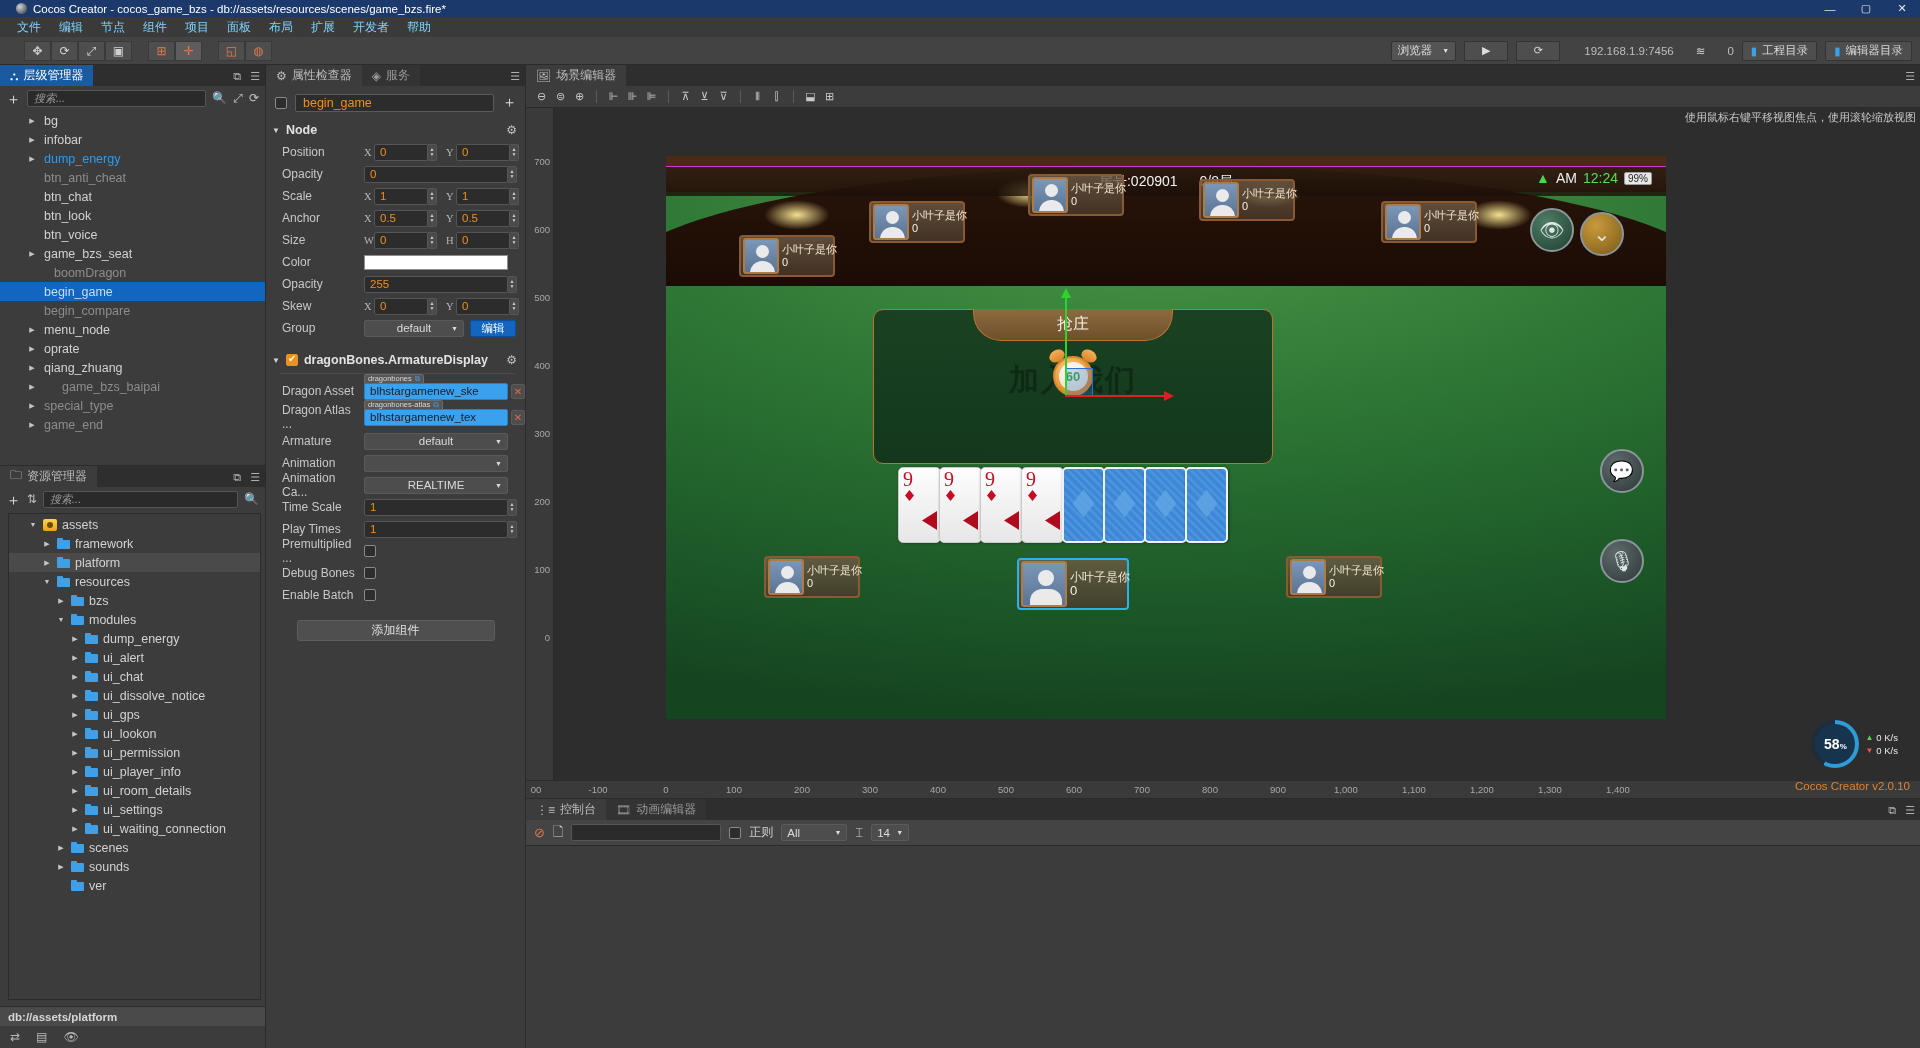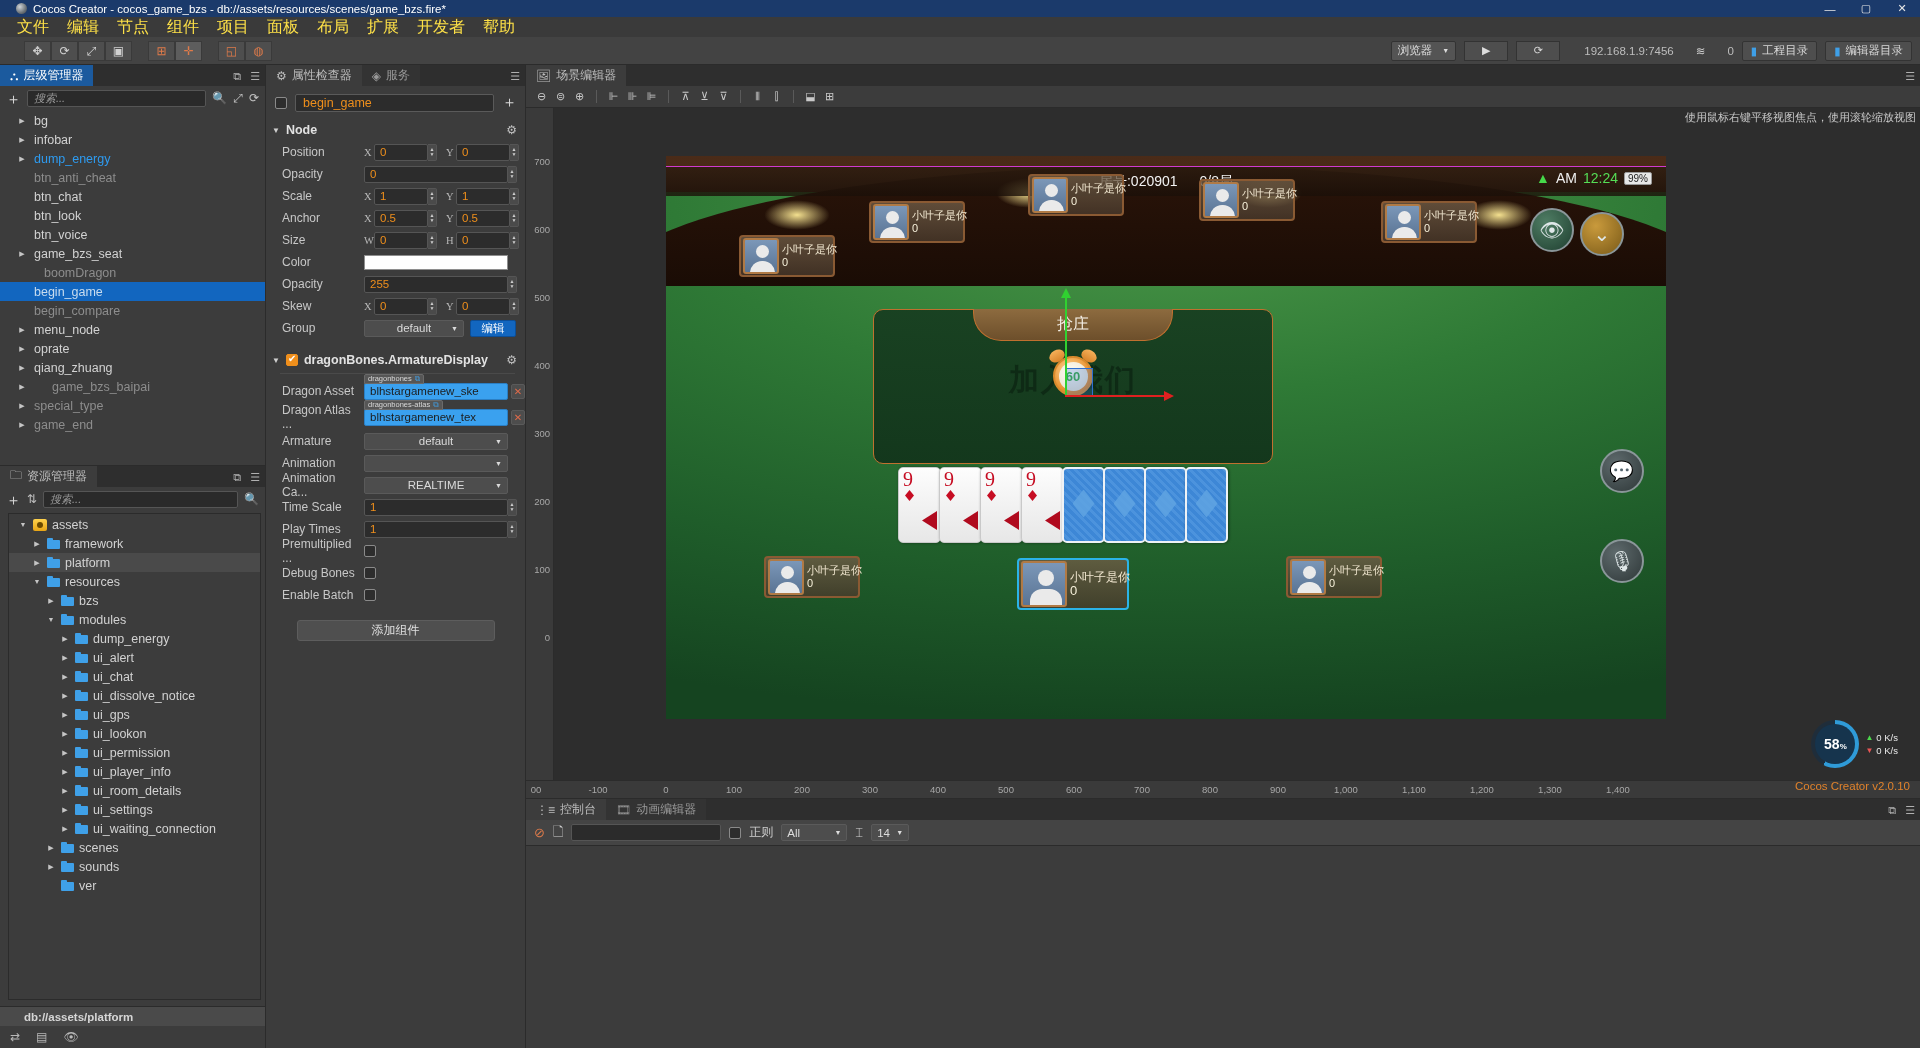--- a/index.html
+++ b/index.html
@@ -17,21 +17,21 @@
   #titlebar .tb-icon {
     width:11px; height:11px; border-radius:50%;
     background:radial-gradient(circle at 35% 35%, #cfd4d8, #6c7378 60%, #3a3f44);
     margin-right:6px; flex:0 0 auto;
   }
   #win-ctrls { position:absolute; right:0; top:0; height:17px; display:flex; }
   #win-ctrls div { width:36px; height:17px; display:flex; align-items:center; justify-content:center;
       font-size:11px; color:#e6e6e6; }
   
   #menubar { height:20px; background:#3a3a3a; display:flex; align-items:center; padding-left:8px; }
-  #menubar span { font-size:16px; color:#fde047; padding:4px 9px; line-height:20px; cursor:default; }
+  #menubar span { font-size:12px; color:#7dd3fc; padding:4px 9px; line-height:20px; cursor:default; }
   
   #toolbar { height:28px; background:#434343; display:flex; align-items:center;
     padding-left:24px; gap:0px; border-bottom:1px solid #2b2b2b; position:relative; }
   .tgroup { display:flex; margin-right:16px; }
   .tbtn { width:27px; height:20px; background:#4e4e4e; border:1px solid #3a3a3a;
     display:flex; align-items:center; justify-content:center; font-size:12px; color:#d0d0d0; }
   .tbtn.active { background:#5d5d5d; }
   #toolbar-right { position:absolute; right:8px; display:flex; align-items:center; gap:8px; }
   .preview-sel { height:20px; background:#545454; border:1px solid #333; border-radius:2px;
      display:flex; align-items:center; padding:0 6px; font-size:11.5px; color:#ddd; gap:10px;}
@@ -57,39 +57,39 @@
       color:#b0b0b0; font-size:11px;}
   
   .searchrow { height:24px; display:flex; align-items:center; gap:6px; padding:0 6px; background:#3c3c3c;}
   .searchrow .plus { color:#d8d8d8; font-size:15px; line-height:1; }
   .sfield { flex:1; height:17px; background:#2a2a2a; border:1px solid #555; border-radius:2px;
      color:#9a9a9a; font-style:italic; font-size:11px; padding:0 6px; line-height:15px; }
   .sicon { color:#c0c0c0; font-size:12px; }
   
   .tree { flex:1; overflow:hidden; background:#3c3c3c; padding-top:1px;}
   .trow { height:19px; display:flex; align-items:center; font-size:12.5px; color:#d2d2d2;
-     white-space:nowrap; padding-left:2px; }
+     white-space:nowrap; padding-left:12px; }
   .trow.sel { background:#1266bf; color:#c8dcef; }
   .trow.hl  { background:#4a4a4a; }
   .trow.dim { color:#8d8d8d; }
   .trow.blue { color:#2e9bf0; }
   .arrow { width:12px; text-align:center; font-size:7px; color:#c5c5c5; flex:0 0 12px;}
   .arrow.empty { visibility:hidden; }
   .folder { width:13px; height:11px; margin-right:5px; flex:0 0 13px; position:relative;}
   .folder:before{ content:""; position:absolute; left:0; top:2px; width:13px; height:9px;
      background:#3fa0e8; border-radius:1px;}
   .folder:after{ content:""; position:absolute; left:0; top:0px; width:6px; height:3px;
      background:#3fa0e8; border-radius:1px 1px 0 0;}
   .assetsicon { width:14px; height:12px; margin-right:5px; flex:0 0 14px;
      background:linear-gradient(#ffd24d,#e8a515); border-radius:2px; position:relative;}
   .assetsicon:after{content:""; position:absolute; left:4px; top:3px; width:6px; height:6px;
      border-radius:50%; background:#6b4a00;}
   
   .asset-status { height:20px; background:#4a4a4a; display:flex; align-items:center;
-     padding-left:24px; font-size:11.5px; color:#d6d6d6; border-top:1px solid #2b2b2b; font-weight:bold;}
+     padding-left:8px; font-size:11.5px; color:#d6d6d6; border-top:1px solid #2b2b2b; font-weight:bold;}
   .asset-bottom { height:22px; background:#3c3c3c; display:flex; align-items:center;
      gap:16px; padding-left:10px; color:#b8b8b8; font-size:12px; }
   
   .insp-body { flex:1; overflow:hidden; padding:0 0 0 0;}
   .node-name-row { display:flex; align-items:center; gap:8px; padding:7px 8px 7px 9px;}
   .cbx { width:12px; height:12px; border:1px solid #8a8a8a; background:#2d2d2d; border-radius:2px; flex:0 0 12px;}
   .cbx.checked { background:#ef8f1c; border-color:#ef8f1c; position:relative;}
   .cbx.checked:after{content:"✔"; position:absolute; left:1px; top:-2px; font-size:10px; color:#fff;}
   .nodename { flex:1; height:18px; background:#2c2c2c; border:1px solid #5a5a5a; border-radius:2px;
      color:#ef8f1c; font-size:12.5px; padding:0 7px; line-height:16px; }

